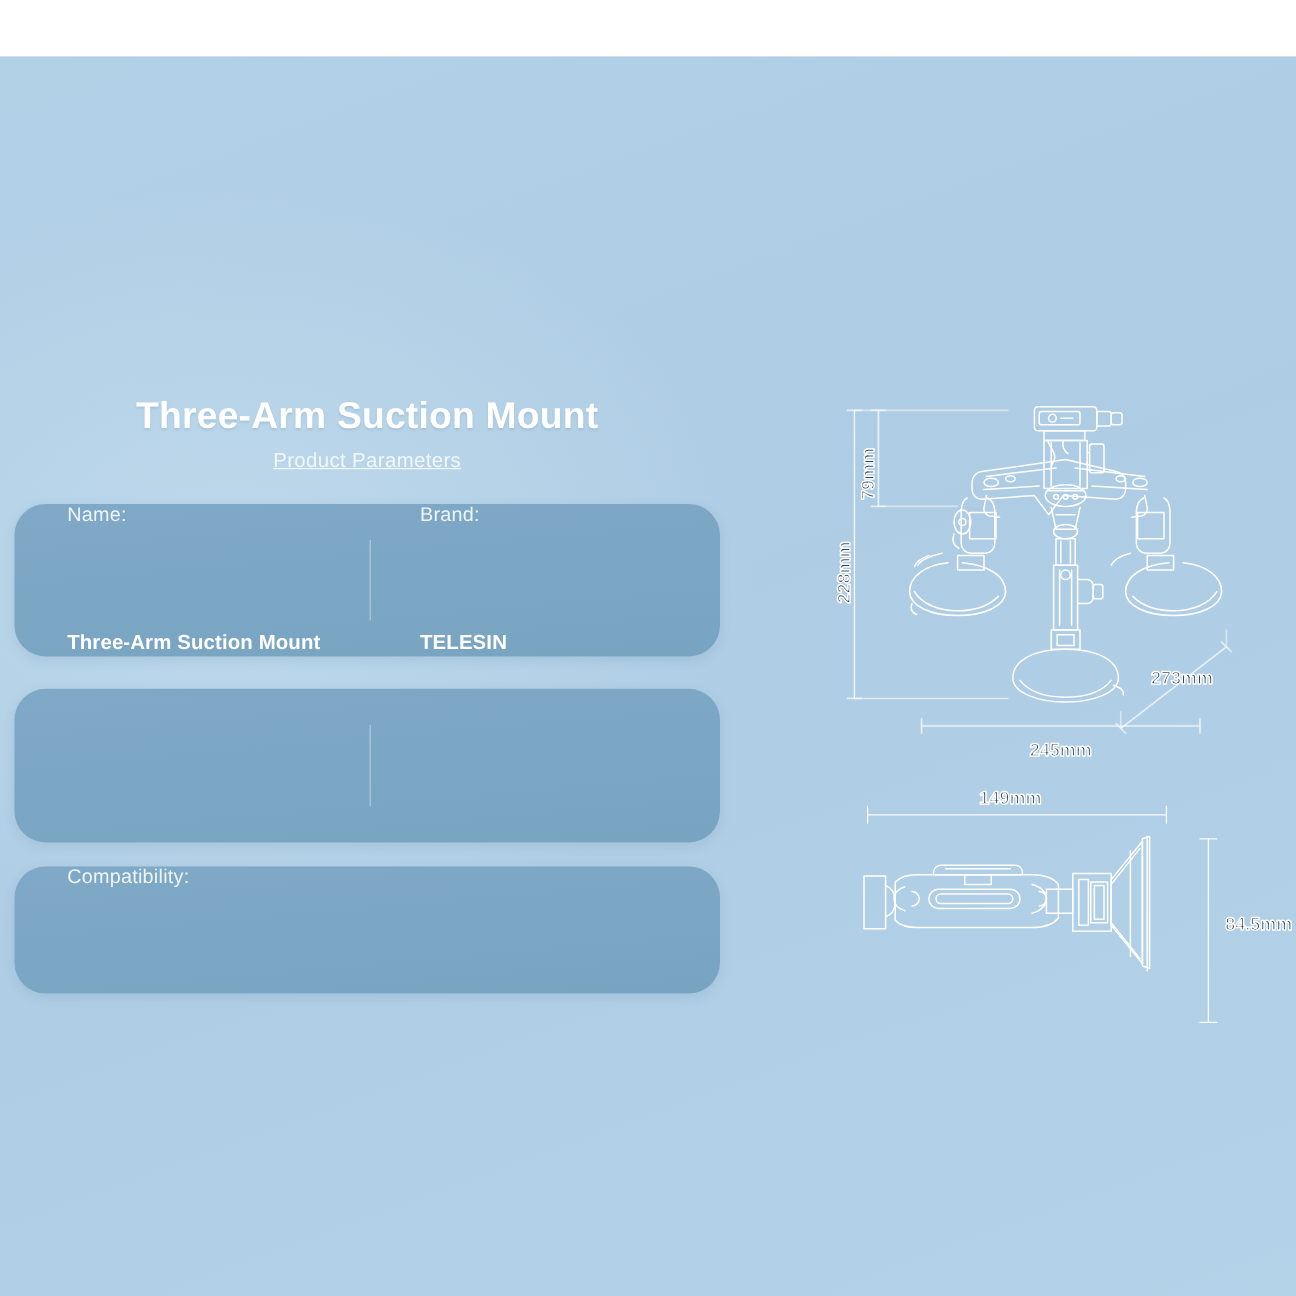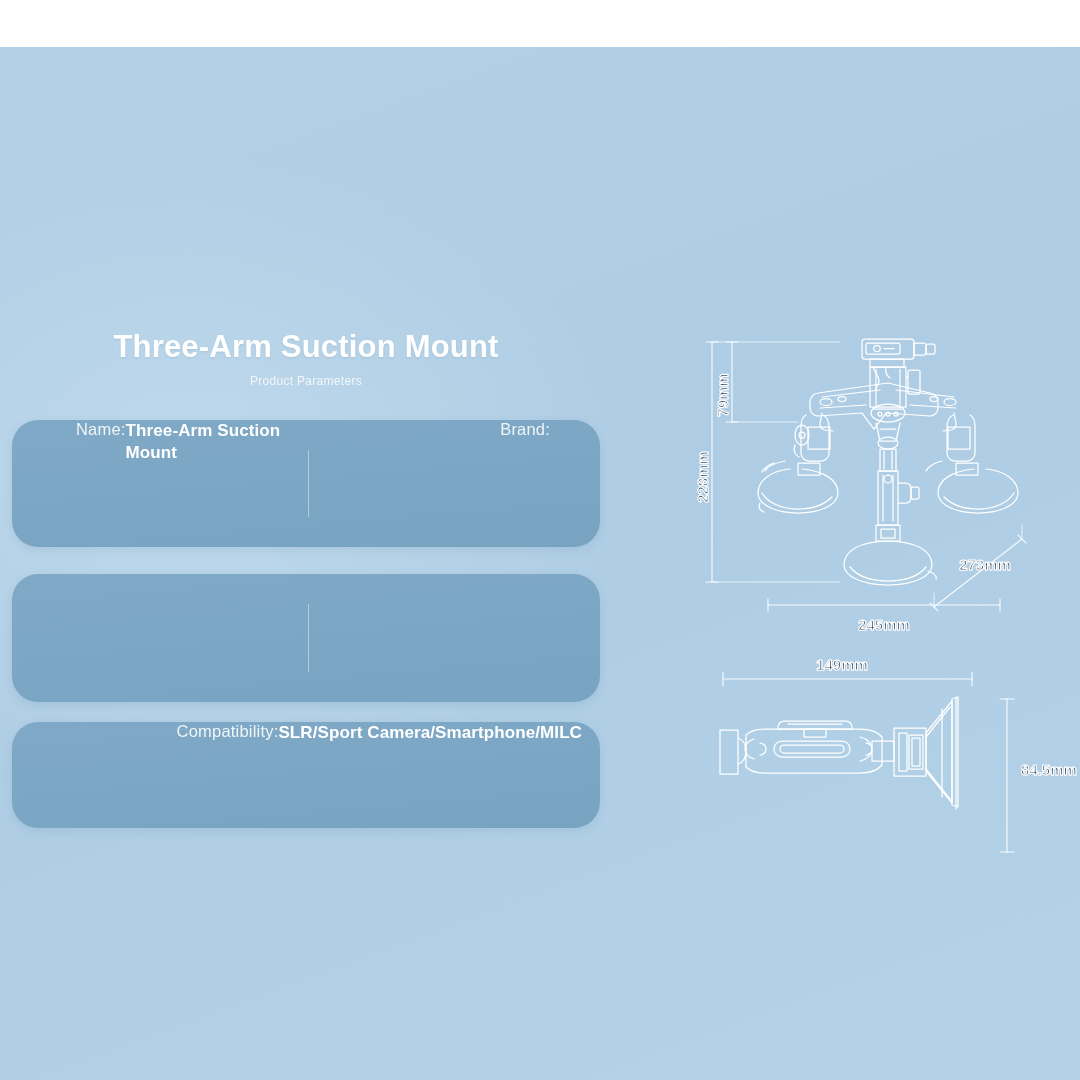--- a/index.html
+++ b/index.html
@@ -30,46 +30,48 @@
   #title {
     font-size:31px;
     font-weight:bold;
     color:#ffffff;
     letter-spacing:.2px;
     line-height:1.15;
     text-shadow:0 1px 2px rgba(80,120,150,.18);
   }
   #subtitle {
     margin-top:9px;
-    font-size:12px;
+    font-size:17px;
     font-weight:400;
     color:rgba(255,255,255,.80);
     letter-spacing:.3px;
+    text-decoration:underline;
   }
 
   
   .card {
     position:absolute;
     left:12px;
     width:588px;
     background:linear-gradient(175deg,#7fa9c6 0%, #7ba6c4 55%, #78a3c1 100%);
     border-radius:26px;
     box-shadow:0 3px 9px rgba(90,130,160,.16);
   }
   #card-1 { top:373px; height:127px; }
   #card-2 { top:527px; height:128px; }
   #card-3 { top:675px; height:106px; }
 
   .card-inner { position:relative; width:100%; height:100%; display:flex; }
 
   .cell {
     position:relative;
-    padding:0 18px 0 64px;
+    padding:0 18px 0 44px;
     display:flex;
-    justify-content:flex-end;
+    flex-direction:column;
+    justify-content:space-between;
   }
   .cell.left  { width:296px; }
   .cell.right { width:260px; padding-left:42px; }
   .cell.full  { width:588px; }
 
   .cell-label {
     font-size:16.5px;
     font-weight:400;
     color:rgba(255,255,255,.88);
     letter-spacing:.2px;
@@ -116,35 +118,35 @@
 
   <div class="card" id="card-1">
     <div class="card-inner">
       <div class="cell left">
         <div class="cell-label">Name:</div>
         <div class="cell-value">Three-Arm Suction Mount</div>
       </div>
       <div class="divider" id="divider-1"></div>
       <div class="cell right">
         <div class="cell-label">Brand:</div>
+        <div class="cell-value">TELESIN</div>
       </div>
     </div>
   </div>
 
   <div class="card" id="card-2">
     <div class="card-inner">
       <div class="divider" id="divider-2"></div>
     </div>
   </div>
 
   <div class="card" id="card-3">
     <div class="card-inner">
       <div class="cell full">
         <div class="cell-label">Compatibility:</div>
-        <div class="cell-value">SLR/Sport Camera/Smartphone/MILC</div>
       </div>
     </div>
   </div>
 
   <div id="drawings">
     <svg width="390" height="570" viewBox="0 0 390 570" fill="none">
 
       <g stroke="#ffffff" stroke-width="1.25" fill="none" stroke-linejoin="round" stroke-linecap="round">
 
       <g>

